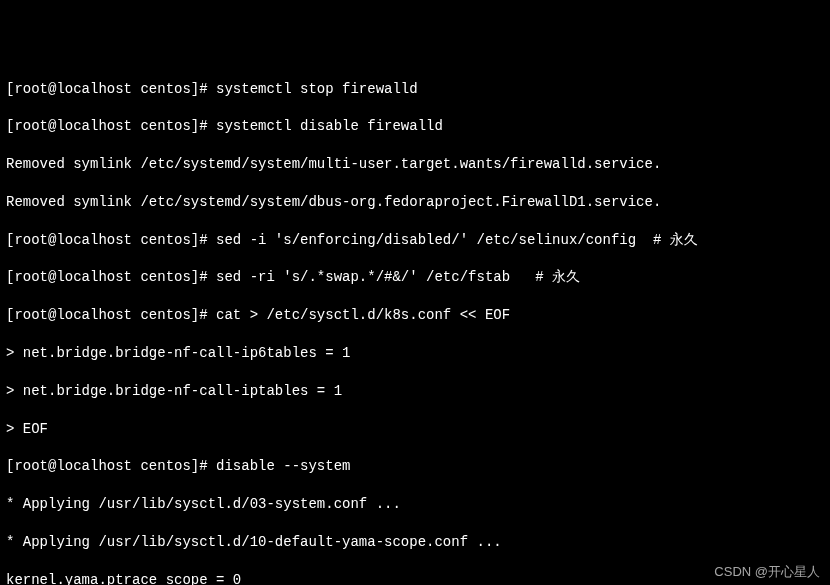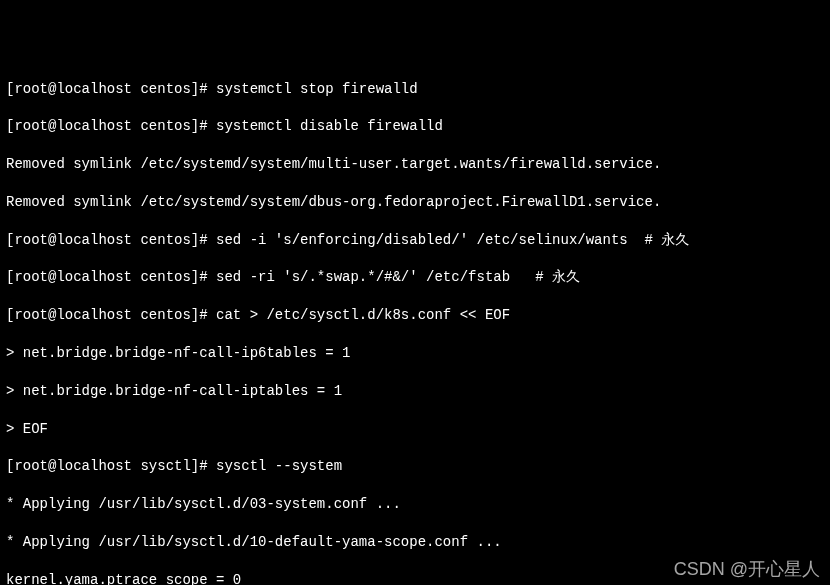--- a/index.html
+++ b/index.html
@@ -22,40 +22,40 @@
     }
     .line {
       white-space: pre;
     }
     .watermark {
       position: absolute;
       bottom: 4px;
       right: 10px;
       color: rgba(220, 220, 220, 0.75);
       font-family: sans-serif;
-      font-size: 18px;
+      font-size: 13px;
       text-align: center;
     }
   </style>
 </head>
 <body>
 
 
 
 <div class="line">[root@localhost centos]# systemctl stop firewalld</div>
 <div class="line">[root@localhost centos]# systemctl disable firewalld</div>
 <div class="line">Removed symlink /etc/systemd/system/multi-user.target.wants/firewalld.service.</div>
 <div class="line">Removed symlink /etc/systemd/system/dbus-org.fedoraproject.FirewallD1.service.</div>
-<div class="line">[root@localhost centos]# sed -i 's/enforcing/disabled/' /etc/selinux/wants  # 永久</div>
+<div class="line">[root@localhost centos]# sed -i 's/enforcing/disabled/' /etc/selinux/config  # 永久</div>
 <div class="line">[root@localhost centos]# sed -ri 's/.*swap.*/#&amp;/' /etc/fstab   # 永久</div>
 <div class="line">[root@localhost centos]# cat &gt; /etc/sysctl.d/k8s.conf &lt;&lt; EOF</div>
 <div class="line">&gt; net.bridge.bridge-nf-call-ip6tables = 1</div>
 <div class="line">&gt; net.bridge.bridge-nf-call-iptables = 1</div>
 <div class="line">&gt; EOF</div>
-<div class="line">[root@localhost sysctl]# sysctl --system</div>
+<div class="line">[root@localhost centos]# disable --system</div>
 <div class="line">* Applying /usr/lib/sysctl.d/03-system.conf ...</div>
 <div class="line">* Applying /usr/lib/sysctl.d/10-default-yama-scope.conf ...</div>
 <div class="line">kernel.yama.ptrace_scope = 0</div>
 
 
 
 
 
 
 

